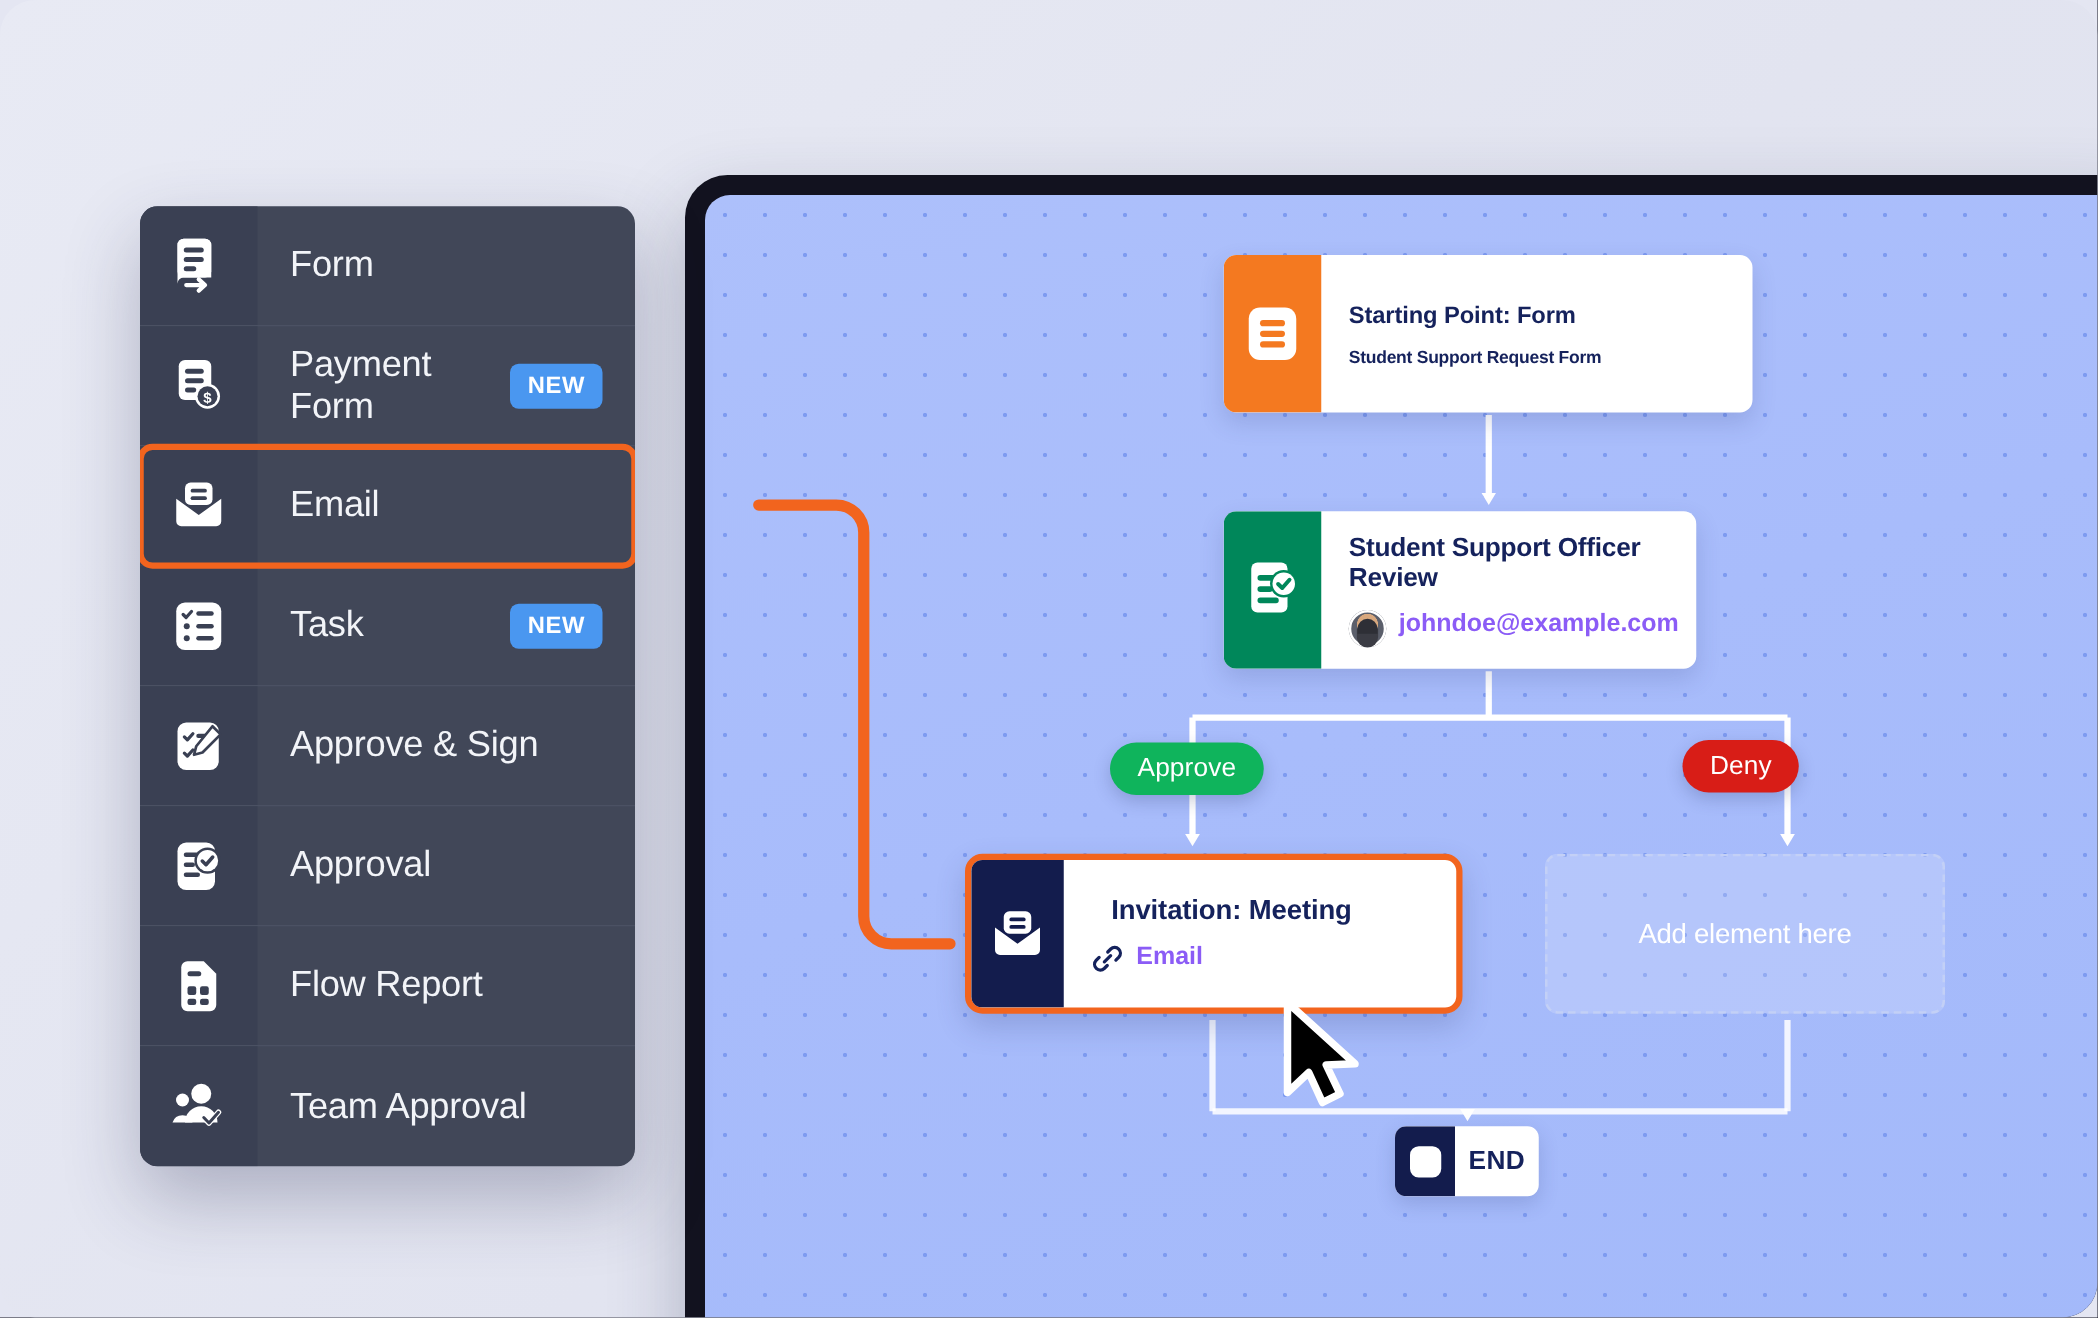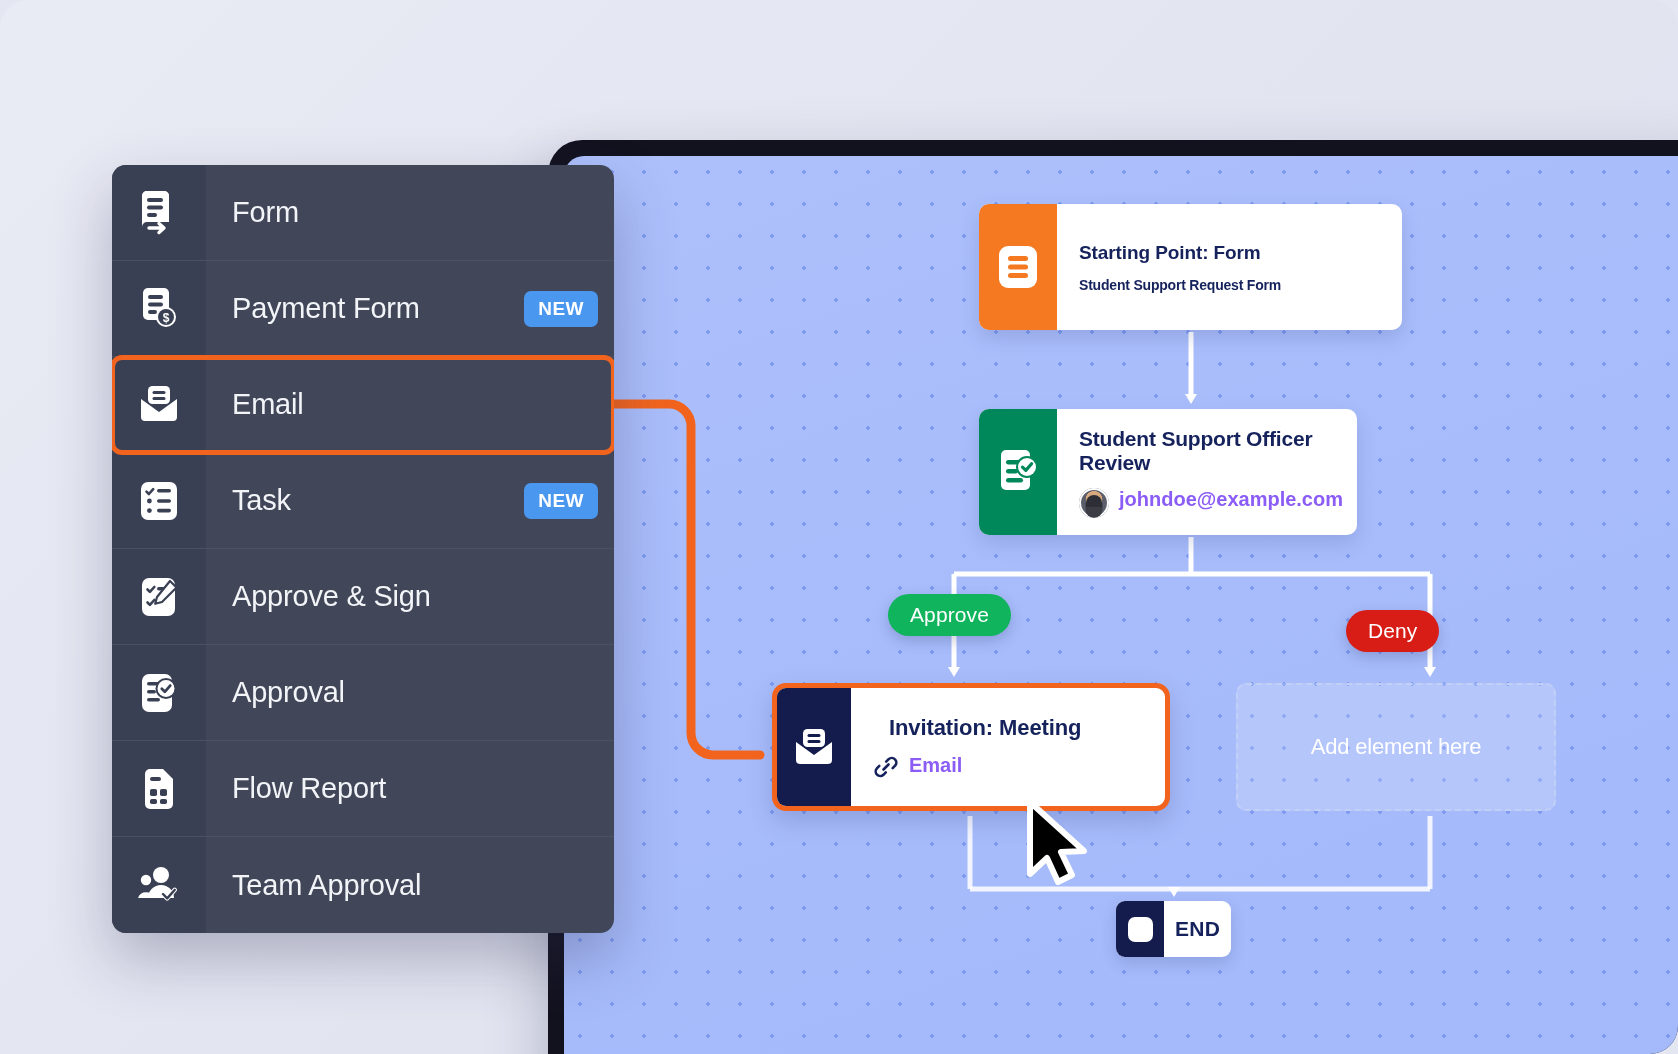--- a/index.html
+++ b/index.html
@@ -111,21 +111,21 @@
   
   .pill {
     position: absolute;
     padding: 9px 22px;
     border-radius: 22px;
     color: #fff; font-size: 21px; letter-spacing: .1px;
     box-shadow: 0 5px 14px rgba(30,40,90,.22);
     white-space: nowrap;
   }
   #pill-approve { left: 324px; top: 438px; background: #0fb45c; }
-  #pill-deny    { left: 782px; top: 454px; background: #d81d17; }
+  #pill-deny    { left: 782px; top: 436px; background: #d81d17; }
 
   
   #placeholder {
     position: absolute;
     left: 672px; top: 527px; width: 320px; height: 128px;
     border: 2px dashed #c3d0f6;
     border-radius: 10px;
     background: rgba(255,255,255,.17);
     display: flex; align-items: center; justify-content: center;
     color: #ffffff; font-size: 22px; letter-spacing: -.2px;
@@ -148,21 +148,21 @@
     background: #fff; border-radius: 7px;
   }
   #node-end .lbl {
     flex: 1; display: flex; align-items: center; justify-content: center;
     font-size: 21px; font-weight: bold; color: #15225c; letter-spacing: .3px;
   }
 
   
   #menu {
     position: absolute;
-    left: 112px; top: 165px; width: 502px;
+    left: 112px; top: 165px; width: 396px;
     background: #414758;
     border-radius: 14px;
     box-shadow: 0 26px 60px rgba(45,50,85,.30);
     overflow: hidden;
     z-index: 40;
   }
   .mi {
     display: flex; align-items: center;
     height: 96px;
     border-bottom: 1px solid #4b5163;
@@ -173,21 +173,21 @@
     width: 94px; flex: 0 0 94px;
     display: flex; align-items: center; justify-content: center;
     background: #3a4053;
     align-self: stretch;
   }
   .mi .lab {
     flex: 1 1 auto; padding-left: 26px;
     font-size: 29px; color: #f2f4f8; letter-spacing: -.2px;
   }
   .mi .new {
-    margin-right: 16px;
+    margin-right: 26px;
     background: #4a97f0; color: #fff;
     font-size: 19px; font-weight: bold; letter-spacing: .5px;
     padding: 7px 14px; border-radius: 7px;
   }
   #mi-email {
     outline: 5px solid #f2641e;
     outline-offset: -3px;
     border-radius: 10px;
     border-bottom-color: transparent;
     z-index: 5;

